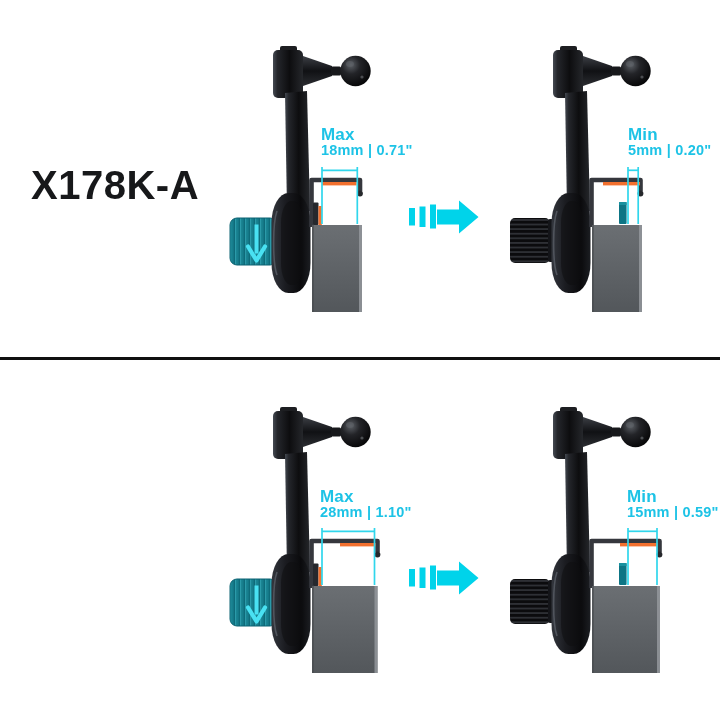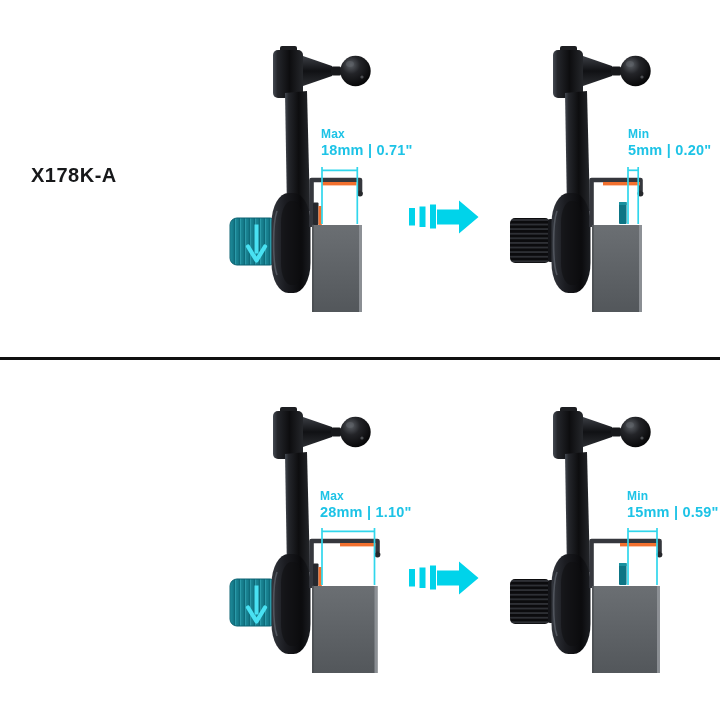--- a/index.html
+++ b/index.html
@@ -5,33 +5,33 @@
   html,body{margin:0;padding:0;background:#fff;}
   .canvas{
     position:relative;width:720px;height:720px;background:#ffffff;
     overflow:hidden;font-family:"Liberation Sans",sans-serif;
   }
   .panel{position:absolute;left:0;width:720px;}
   #panel-a{top:0;height:356px;}
   #panel-b{top:359.5px;height:360.5px;}
   .divider{position:absolute;top:357px;left:0;width:720px;height:2.5px;background:#101010;}
   .model-label{
-    position:absolute;left:31px;font-size:20px;font-weight:700;
+    position:absolute;left:31px;font-size:40px;font-weight:700;
     color:#17181a;letter-spacing:.5px;line-height:1;
   }
   #panel-a .model-label{top:165px;}
   #panel-b .model-label{top:172px;}
   .product{position:absolute;width:190px;height:290px;}
   .product svg{display:block;width:190px;height:290px;}
   .pos-left{left:225px;}
   .pos-right{left:505px;}
   #panel-a .product{top:35px;}
   #panel-b .product{top:36px;}
   .annotation{position:absolute;font-weight:700;color:var(--accent-text,#1dc3e6);}
-  .ann-state{font-size:12px;line-height:15px;letter-spacing:.2px;}
+  .ann-state{font-size:17px;line-height:15px;letter-spacing:.2px;}
   .ann-value{font-size:14.5px;line-height:16px;white-space:nowrap;letter-spacing:.2px;}
   .transform-arrow{position:absolute;width:72px;height:34px;}
 </style>
 </head>
 <body>
 
 <div class="canvas">
 
   <section class="panel" id="panel-a">
     <div class="model-label" style="color: rgb(23, 24, 26);">X178K-A</div>

